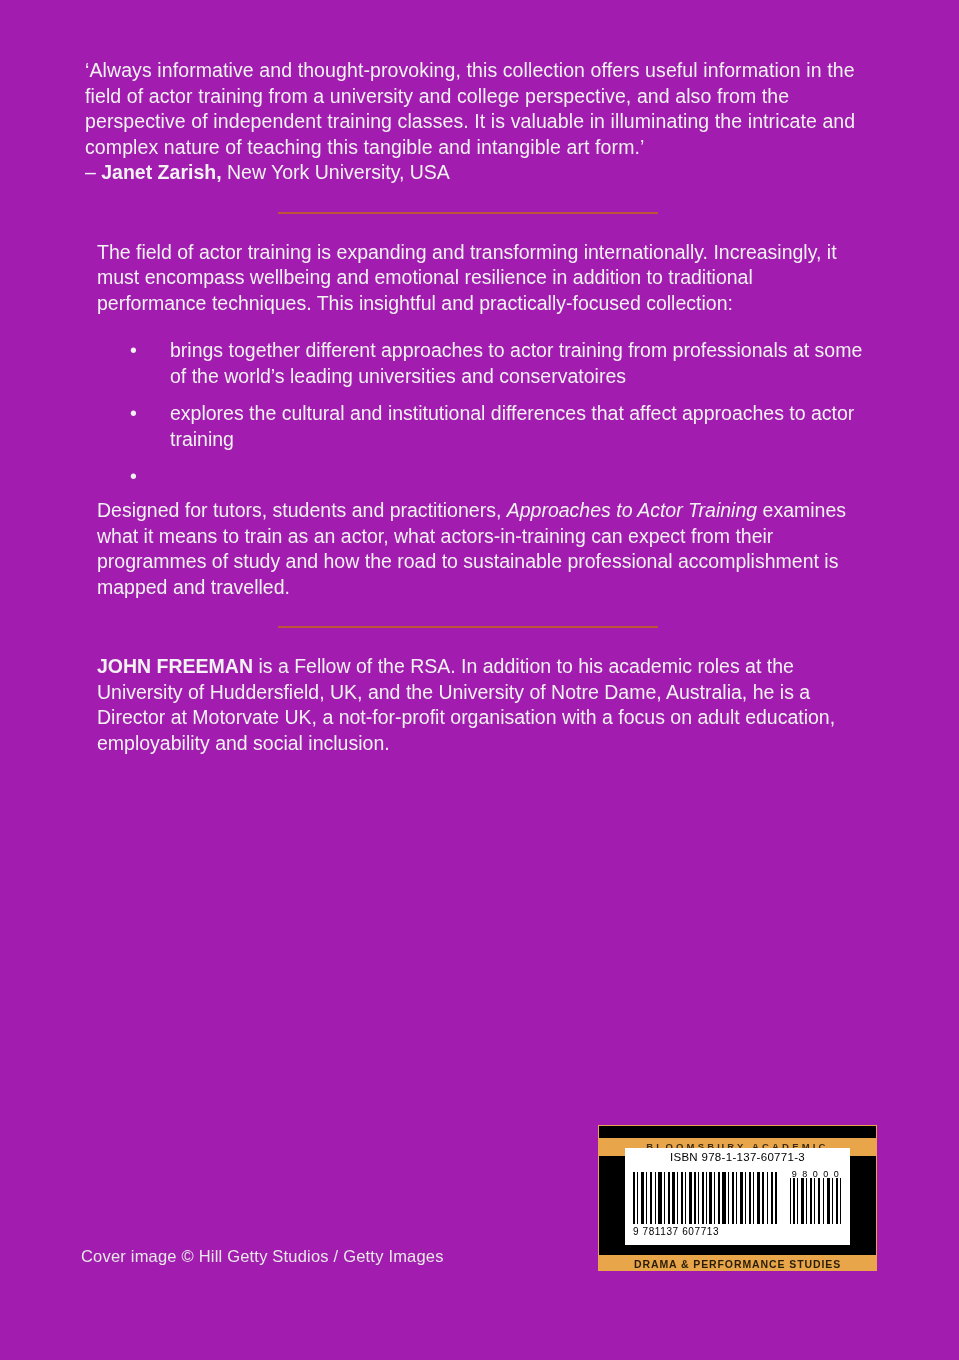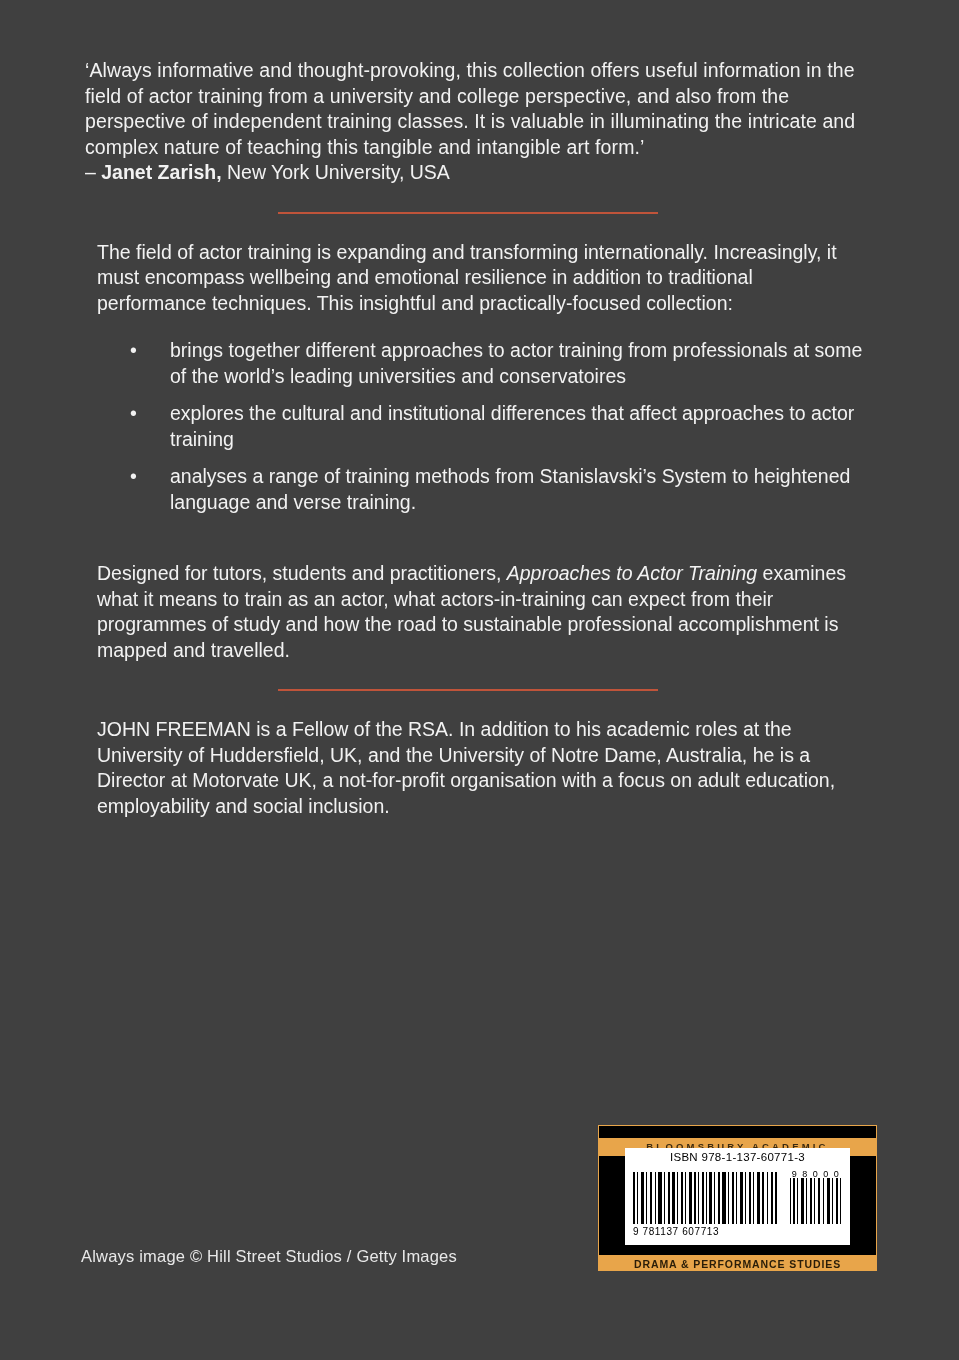--- a/index.html
+++ b/index.html
@@ -11,21 +11,21 @@
     width: 959px;
     height: 1360px;
     position: relative;
     font-family: "Liberation Sans", sans-serif;
     color: #ffffff;
     overflow: hidden;
   }
   .page {
     position: absolute;
     inset: 0;
-    background: #404040;
+    background: #a21caf;
   }
   .content {
     position: absolute;
     left: 85px;
     top: 58px;
     width: 790px;
   }
   .blurb-quote {
     font-size: 19.5px;
     line-height: 25.5px;
@@ -76,21 +76,21 @@
     top: 0;
     color: #f2f2f2;
   }
   .para-spacer {
     height: 22px;
   }
   .body-para em {
     font-style: italic;
   }
   .author-name {
-    font-weight: normal;
+    font-weight: bold;
   }
   .cover-credit {
     position: absolute;
     left: 81px;
     top: 1247px;
     font-size: 16.5px;
     color: #e8e8e8;
     letter-spacing: 0.2px;
   }
   .barcode-block {
@@ -202,34 +202,34 @@
 
     <p class="quote-attrib"><span>– </span><span class="name">Janet Zarish,</span><span class="inst"> New York University, USA</span></p>
 
     <div class="rule"></div>
 
     <p class="body-para">The field of actor training is expanding and transforming internationally. Increasingly, it must encompass wellbeing and emotional resilience in addition to traditional performance techniques. This insightful and practically-focused collection:</p>
 
     <ul class="bullets">
       <li><span class="dot">•</span><span>brings together different approaches to actor training from professionals at some of the world’s leading universities and conservatoires</span></li>
       <li><span class="dot">•</span><span>explores the cultural and institutional differences that affect approaches to actor training</span></li>
-      <li><span class="dot">•</span><span>analyses a range of training methods from Stanislavski’s System to heightened language and verse training.</span></li>
+      <li><span class="dot">•</span></li>
     </ul>
 
     <div class="para-spacer"></div>
 
     <p class="body-para"><span>Designed for tutors, students and practitioners, </span><em>Approaches to Actor Training</em><span> examines what it means to train as an actor, what actors-in-training can expect from their programmes of study and how the road to sustainable professional accomplishment is mapped and travelled.</span></p>
 
     <div class="rule"></div>
 
     <p class="body-para"><span class="author-name">JOHN FREEMAN</span><span> is a Fellow of the RSA. In addition to his academic roles at the University of Huddersfield, UK, and the University of Notre Dame, Australia, he is a Director at Motorvate UK, a not-for-profit organisation with a focus on adult education, employability and social inclusion.</span></p>
 
   </div>
 
-  <div class="cover-credit">Always image © Hill Street Studios / Getty Images</div>
+  <div class="cover-credit">Cover image © Hill Getty Studios / Getty Images</div>
 
   <div class="barcode-block">
     <div class="imprint-bar">BLOOMSBURY ACADEMIC</div>
 
     <div class="barcode-white">
       <div class="isbn-text">ISBN 978-1-137-60771-3</div>
 
       <div class="bars-main">
         <div class="bar" style="left:0px;width:2px"></div>
         <div class="bar" style="left:4px;width:1px"></div>

